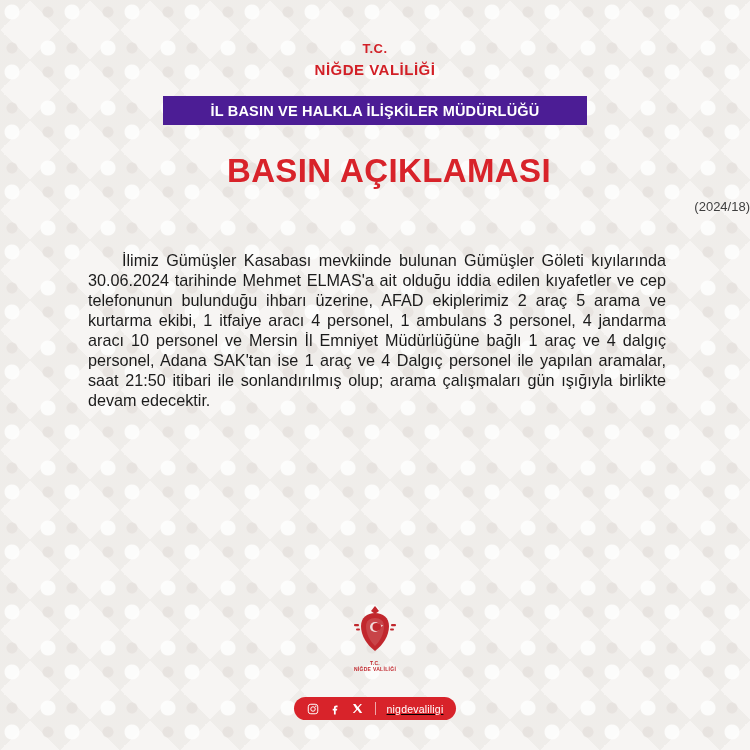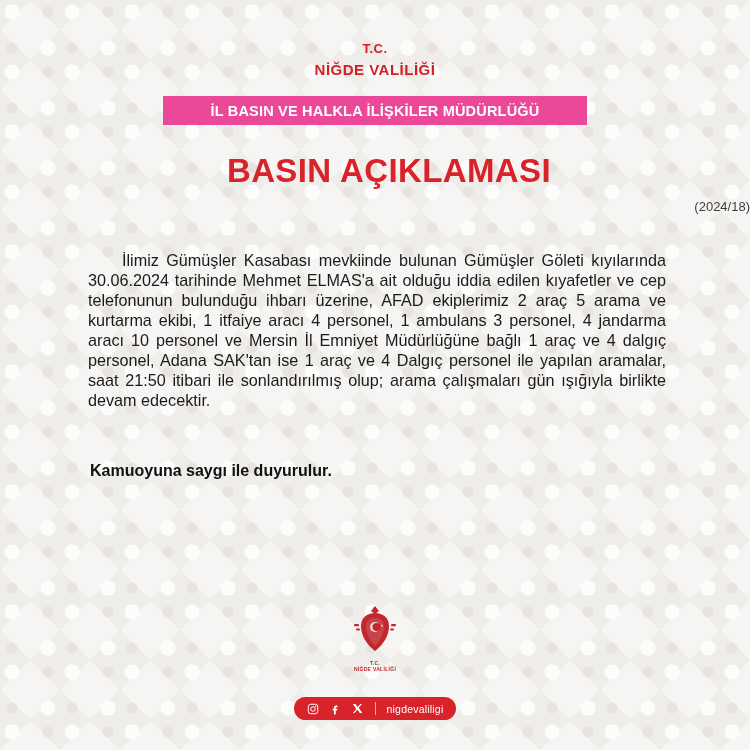--- a/index.html
+++ b/index.html
@@ -58,21 +58,21 @@
     font-weight: bold;
     color: #d21f26;
     letter-spacing: 0.5px;
     line-height: 1.35;
     margin-top: 1px;
   }
   .redbar {
     margin: 16px auto 0 auto;
     width: 424px;
     height: 29px;
-    background: #ec4899;
+    background: #4c1d95;
     display: flex;
     align-items: center;
     justify-content: center;
   }
   .redbar-text {
     color: #ffffff;
     font-size: 14.5px;
     font-weight: bold;
     letter-spacing: 0.2px;
   }
@@ -153,20 +153,21 @@
     justify-content: center;
   }
   .social-pill {
     background: #d8232a;
     border-radius: 14px;
     height: 23px;
     display: flex;
     align-items: center;
     padding: 0 13px;
     gap: 9px;
+    text-decoration: underline;
   }
   .social-pill .sep {
     width: 1px;
     height: 13px;
     background: rgba(255,255,255,0.6);
     margin: 0 2px;
   }
   .social-icon {
     display: inline-flex;
     align-items: center;
@@ -198,21 +199,20 @@
       </div>
 
       <div class="title">BASIN AÇIKLAMASI</div>
       <div class="subtitle">(2024/18)</div>
     </div>
 
     <div class="body-text">
       <p class="indent">İlimiz Gümüşler Kasabası mevkiinde bulunan Gümüşler Göleti kıyılarında 30.06.2024 tarihinde Mehmet ELMAS'a ait olduğu iddia edilen kıyafetler ve cep telefonunun bulunduğu ihbarı üzerine, AFAD ekiplerimiz 2 araç  5 arama ve kurtarma ekibi, 1 itfaiye aracı 4 personel, 1 ambulans 3 personel, 4 jandarma aracı 10 personel ve Mersin İl Emniyet Müdürlüğüne bağlı 1 araç ve 4 dalgıç personel, Adana SAK'tan ise 1 araç ve 4 Dalgıç personel ile yapılan aramalar, saat 21:50 itibari ile sonlandırılmış olup; arama çalışmaları gün ışığıyla birlikte devam edecektir.</p>
     </div>
 
-    <div class="closing">Kamuoyuna saygı ile duyurulur.</div>
 
     <div class="emblem">
       <svg width="46" height="52" viewBox="0 0 46 52">
         <g fill="#c1272d">
           <path d="M23 1 L27 6 L23 9 L19 6 Z"></path>
           <path d="M23 8 C31 8 37 13 37 21 C37 31 31 40 23 46 C15 40 9 31 9 21 C9 13 15 8 23 8 Z"></path>
         </g>
         <g fill="#f7f5f3">
           <path d="M23 13 C28 13 32 16 32 21 C32 29 28 36 23 41 C18 36 14 29 14 21 C14 16 18 13 23 13 Z" opacity="0.14"></path>
           <circle cx="23" cy="22" r="5" opacity="0.85"></circle>

